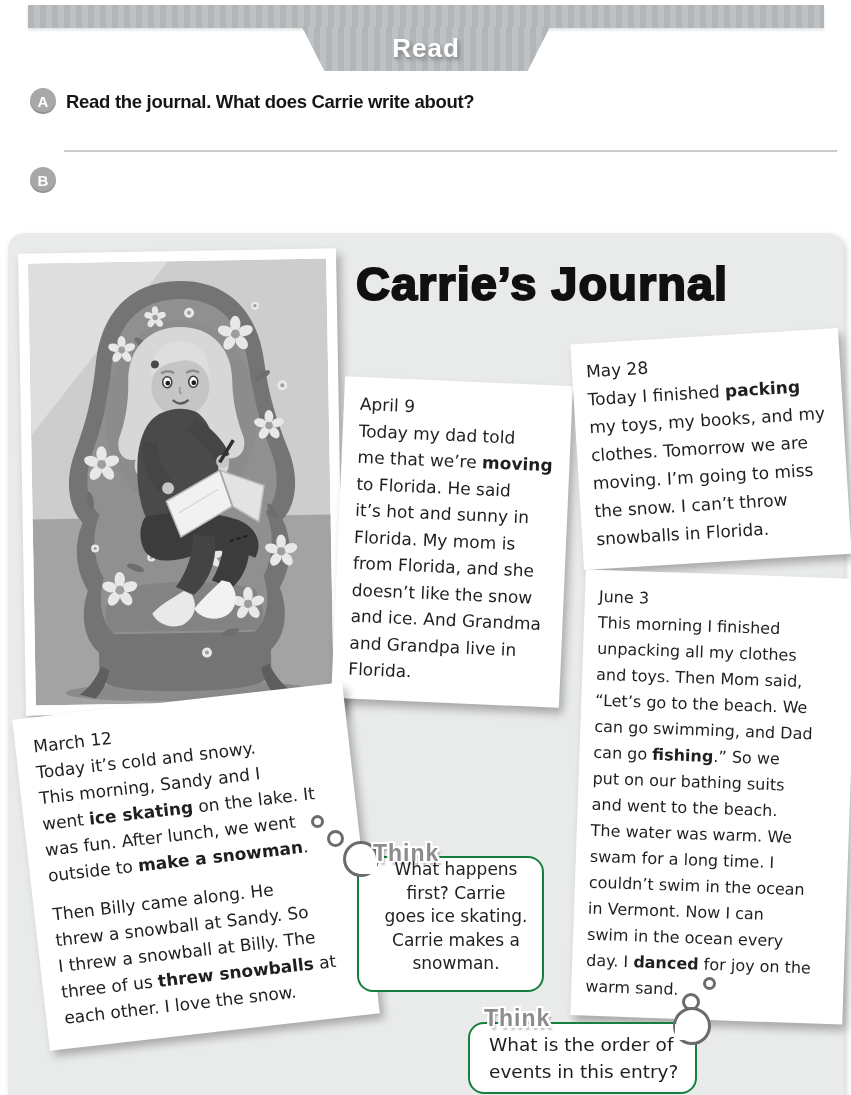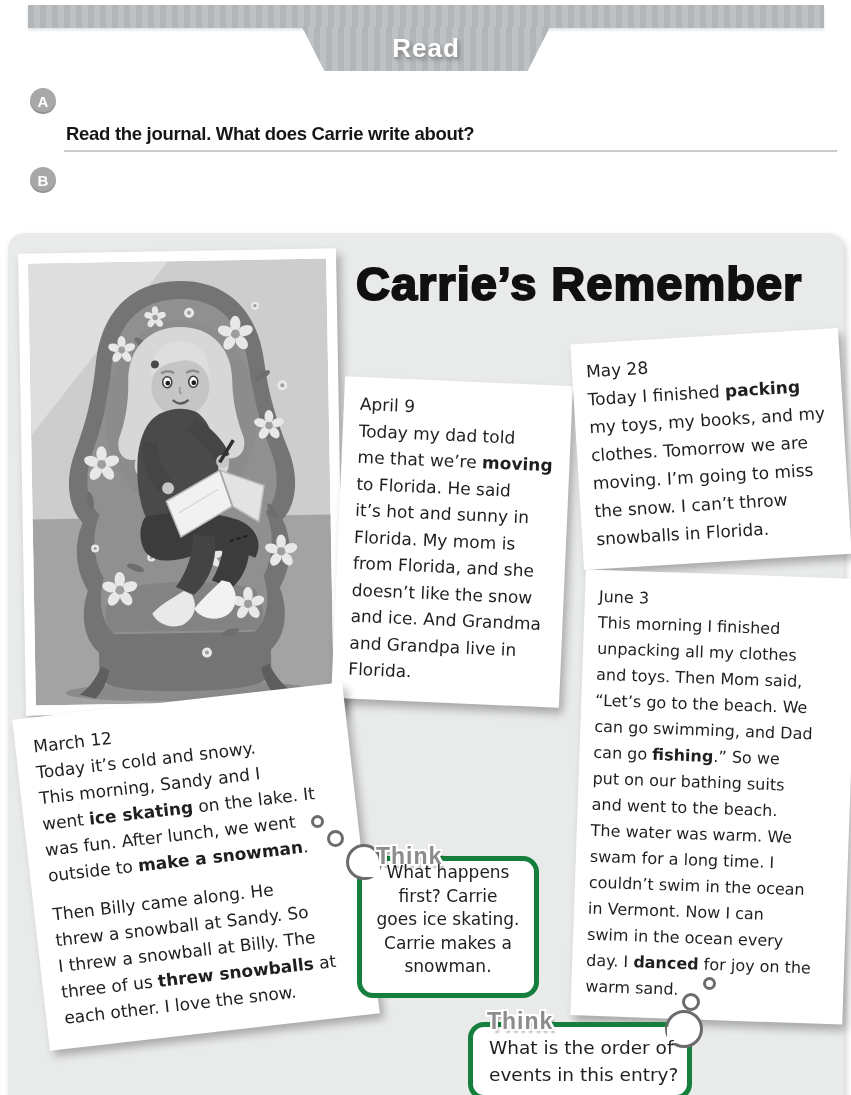--- a/index.html
+++ b/index.html
@@ -19,21 +19,21 @@
   .read-label{position:absolute;left:302px;top:33px;width:248px;text-align:center;
           font-family:"Liberation Sans",sans-serif;font-size:26px;font-weight:bold;color:#ffffff;
           letter-spacing:1px;text-shadow:1px 2px 0 #989b9d,2px 3px 4px rgba(0,0,0,.3);}
 
   
   .marker{position:absolute;left:30px;width:26px;height:26px;border-radius:50%;background:#a8a8a8;
           color:#fff;font-family:"Liberation Sans",sans-serif;font-weight:bold;font-size:15px;
           display:flex;align-items:center;justify-content:center;
           box-shadow:inset 0 -2px 0 rgba(0,0,0,.12);}
   .instr{position:absolute;left:66px;font-family:"Liberation Sans",sans-serif;font-weight:bold;
-         font-size:18.5px;letter-spacing:-.3px;color:#161616;line-height:28px;white-space:nowrap;margin-top:32px;}
+         font-size:18.5px;letter-spacing:-.3px;color:#161616;line-height:28px;white-space:nowrap;}
   .divider{position:absolute;left:64px;top:150px;width:773px;height:2px;background:#cbcbcb;}
 
   
   .panel{position:absolute;left:8px;top:233px;width:836px;height:880px;background:#e9eaea;
          border-radius:16px;box-shadow:2px 3px 6px rgba(0,0,0,.18);}
 
   
   .photo{position:absolute;left:22px;top:251px;width:318px;height:462px;background:#ffffff;
          padding:10px;box-sizing:border-box;transform:rotate(-1deg);
          box-shadow:4px 6px 10px rgba(0,0,0,.3);}
@@ -53,39 +53,39 @@
         font-size:17px;line-height:26px;transform:rotate(-6.5deg);z-index:3;}
   .note-march .para2{margin-top:13px;}
   .note-april{left:338px;top:381px;width:228px;padding:14px 10px 16px 16px;
         font-size:17px;line-height:26.5px;transform:rotate(2.5deg);z-index:2;}
   .note-may{left:577px;top:336px;width:268px;padding:14px 10px 16px 14px;
         font-size:17px;line-height:28px;transform:rotate(-3.5deg);z-index:2;}
   .note-june{left:578px;top:574px;width:272px;padding:14px 8px 16px 14px;
         font-size:16px;line-height:26px;transform:rotate(2deg);z-index:2;}
 
   
-  .bubble{position:absolute;background:#fff;border:5px solid #15803d;border-radius:16px;z-index:5;}
+  .bubble{position:absolute;background:#fff;border:2px solid #15803d;border-radius:16px;z-index:5;padding-left:11px;}
   .bubble1{left:357px;top:856px;width:172px;height:132px;}
   .bubble2{left:468px;top:1022px;width:214px;height:68px;}
   .bump{position:absolute;background:#fff;border:3px solid #6b6b6b;border-radius:50%;z-index:1;}
   .bump-tl{left:-16px;top:-17px;width:30px;height:30px;}
   .bump-tr{right:-16px;top:-17px;width:32px;height:32px;}
   .patch{position:absolute;background:#fff;z-index:2;}
   .patch-tl{left:0;top:0;width:18px;height:16px;}
   .patch-tr{right:0;top:0;width:20px;height:16px;}
   .think-title{position:absolute;z-index:3;font-family:"Liberation Sans",sans-serif;
         font-weight:bold;font-size:23px;color:#8c8c8c;letter-spacing:1px;
         text-shadow:-2px -2px 0 #fff,2px -2px 0 #fff,-2px 2px 0 #fff,2px 2px 0 #fff,
                     0 -2px 0 #fff,0 2px 0 #fff,-2px 0 0 #fff,2px 0 0 #fff,
                     3px 4px 2px rgba(0,0,0,.28);}
   .bubble1 .think-title{left:14px;top:-18px;}
   .bubble2 .think-title{left:14px;top:-19px;}
   .bubble-text{position:relative;z-index:3;color:#1f1f1f;}
   .bubble1 .bubble-text{text-align:center;font-size:17px;line-height:23.5px;}
-  .bubble2 .bubble-text{margin:7px 0 0 16px;font-size:18.5px;line-height:27px;}
+  .bubble2 .bubble-text{margin:7px 0 0 8px;font-size:18.5px;line-height:27px;}
   .dot{position:absolute;background:#fff;border:3px solid #6b6b6b;border-radius:50%;
        box-sizing:border-box;z-index:5;}
 </style>
 </head>
 <body>
 
 <div class="page">
 
   <div class="ribbon"></div>
   <div class="fold fold-l"></div>
@@ -198,21 +198,21 @@
           <line x1="188" y1="210" x2="200" y2="246" stroke="#a5a5a5" stroke-width="1.5"></line>
           <line x1="146" y1="252" x2="186" y2="229" stroke="#cfcfcf" stroke-width="1"></line>
         </g>
         <circle cx="191" cy="201" r="6.5" fill="#c5c5c5"></circle>
         <circle cx="136" cy="227" r="6" fill="#c5c5c5"></circle>
         <line x1="202" y1="180" x2="188" y2="202" stroke="#2f2f2f" stroke-width="3.5"></line>
       </g>
     </svg>
   </div>
 
-  <div class="journal-title">Carrie’s Remember</div>
+  <div class="journal-title">Carrie’s Journal</div>
 
   <div class="note note-march">
     <div class="note-date">March 12</div>
     <div class="note-text">Today it’s cold and snowy.<br>This morning, Sandy and I<br>went <b>ice skating</b> on the lake. It<br>was fun. After lunch, we went<br>outside to <b>make a snowman</b>.</div>
     <div class="note-text para2">Then Billy came along. He<br>threw a snowball at Sandy. So<br>I threw a snowball at Billy. The<br>three of us <b>threw snowballs</b> at<br>each other. I love the snow.</div>
   </div>
 
   <div class="note note-april">
     <div class="note-date">April 9</div>
     <div class="note-text">Today my dad told<br>me that we’re <b>moving</b><br>to Florida. He said<br>it’s hot and sunny in<br>Florida. My mom is<br>from Florida, and she<br>doesn’t like the snow<br>and ice. And Grandma<br>and Grandpa live in<br>Florida.</div>

